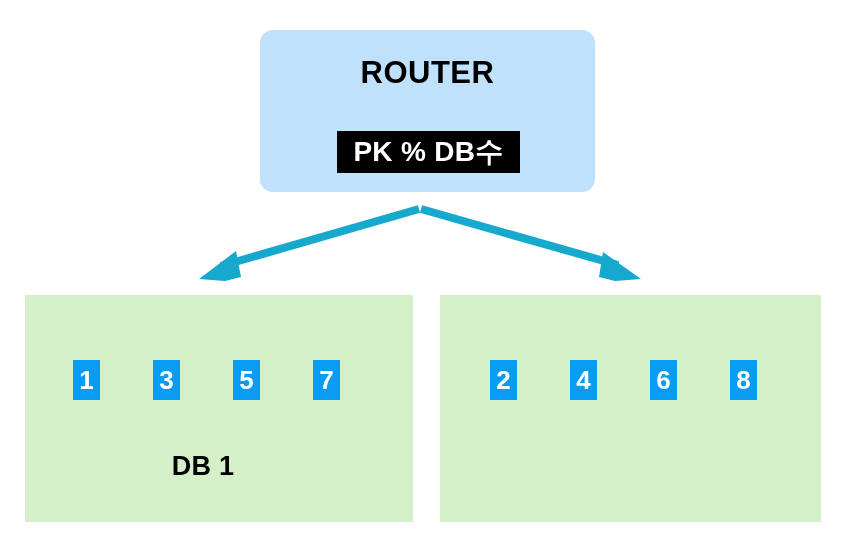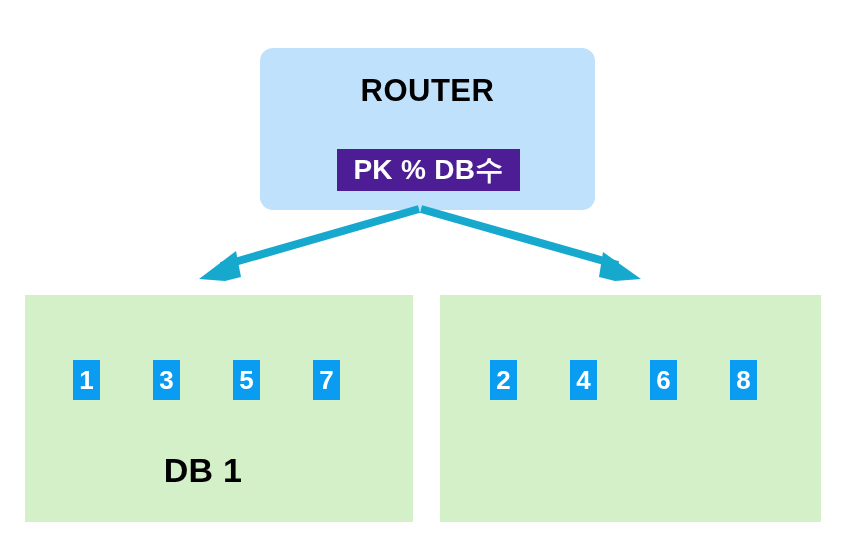--- a/index.html
+++ b/index.html
@@ -16,21 +16,21 @@
     width: 850px;
     height: 555px;
     background: #ffffff;
     overflow: hidden;
   }
 
   
   .router-box {
     position: absolute;
     left: 260px;
-    top: 48px;
+    top: 30px;
     width: 335px;
     height: 162px;
     background: #bfe1fb;
     border-radius: 13px;
     box-sizing: border-box;
     padding-left: 44px;
   }
   .router-title {
     position: absolute;
     left: 0;
@@ -42,21 +42,21 @@
     color: #000000;
     letter-spacing: 0.5px;
     line-height: 1;
   }
   .router-formula {
     position: absolute;
     left: 77px;
     top: 101px;
     width: 183px;
     height: 42px;
-    background: #4c1d95;
+    background: #000000;
     color: #ffffff;
     font-size: 28px;
     font-weight: bold;
     display: flex;
     align-items: center;
     justify-content: center;
     box-sizing: border-box;
     letter-spacing: 0.3px;
   }
 
@@ -103,21 +103,21 @@
     box-sizing: border-box;
     line-height: 1;
   }
 
   .db-label {
     position: absolute;
     top: 158px;
     left: 0;
     width: 100%;
     text-align: center;
-    font-size: 34px;
+    font-size: 27px;
     font-weight: bold;
     color: #000000;
     line-height: 1;
     letter-spacing: 0.3px;
   }
   .db-box.db-left  .db-label { text-align: center; text-indent: 0; }
 </style>
 </head>
 <body>
 

